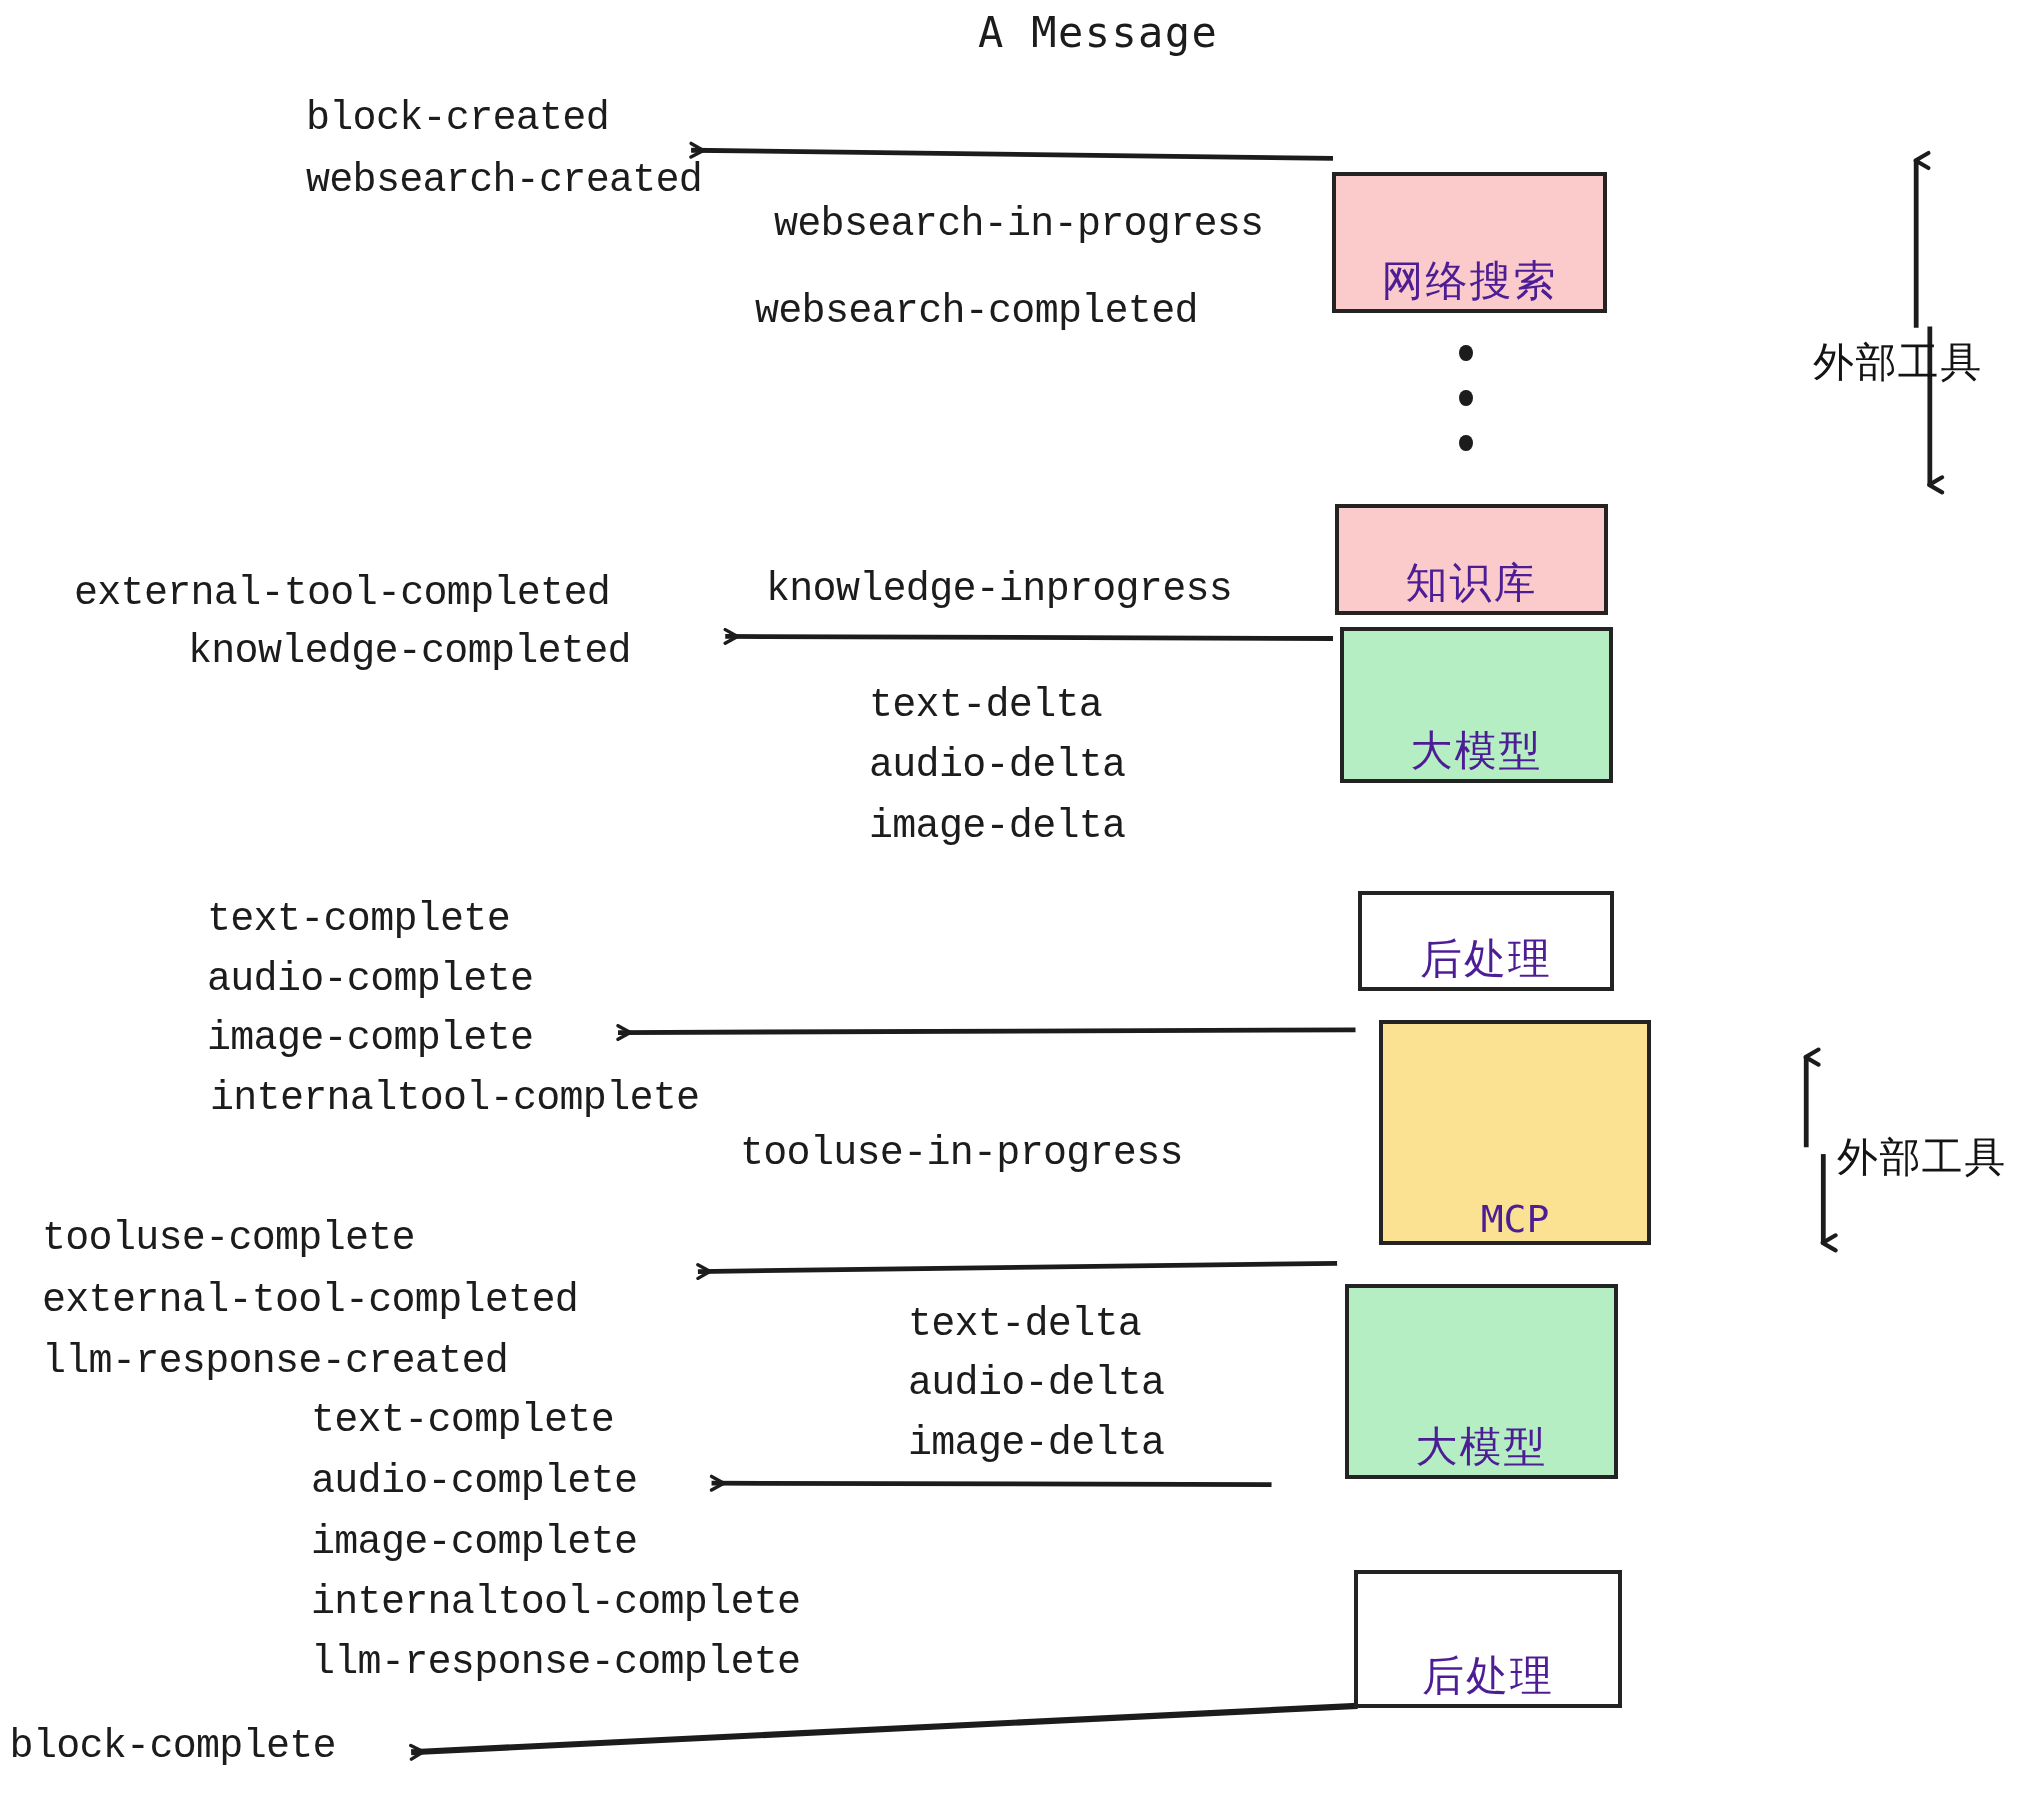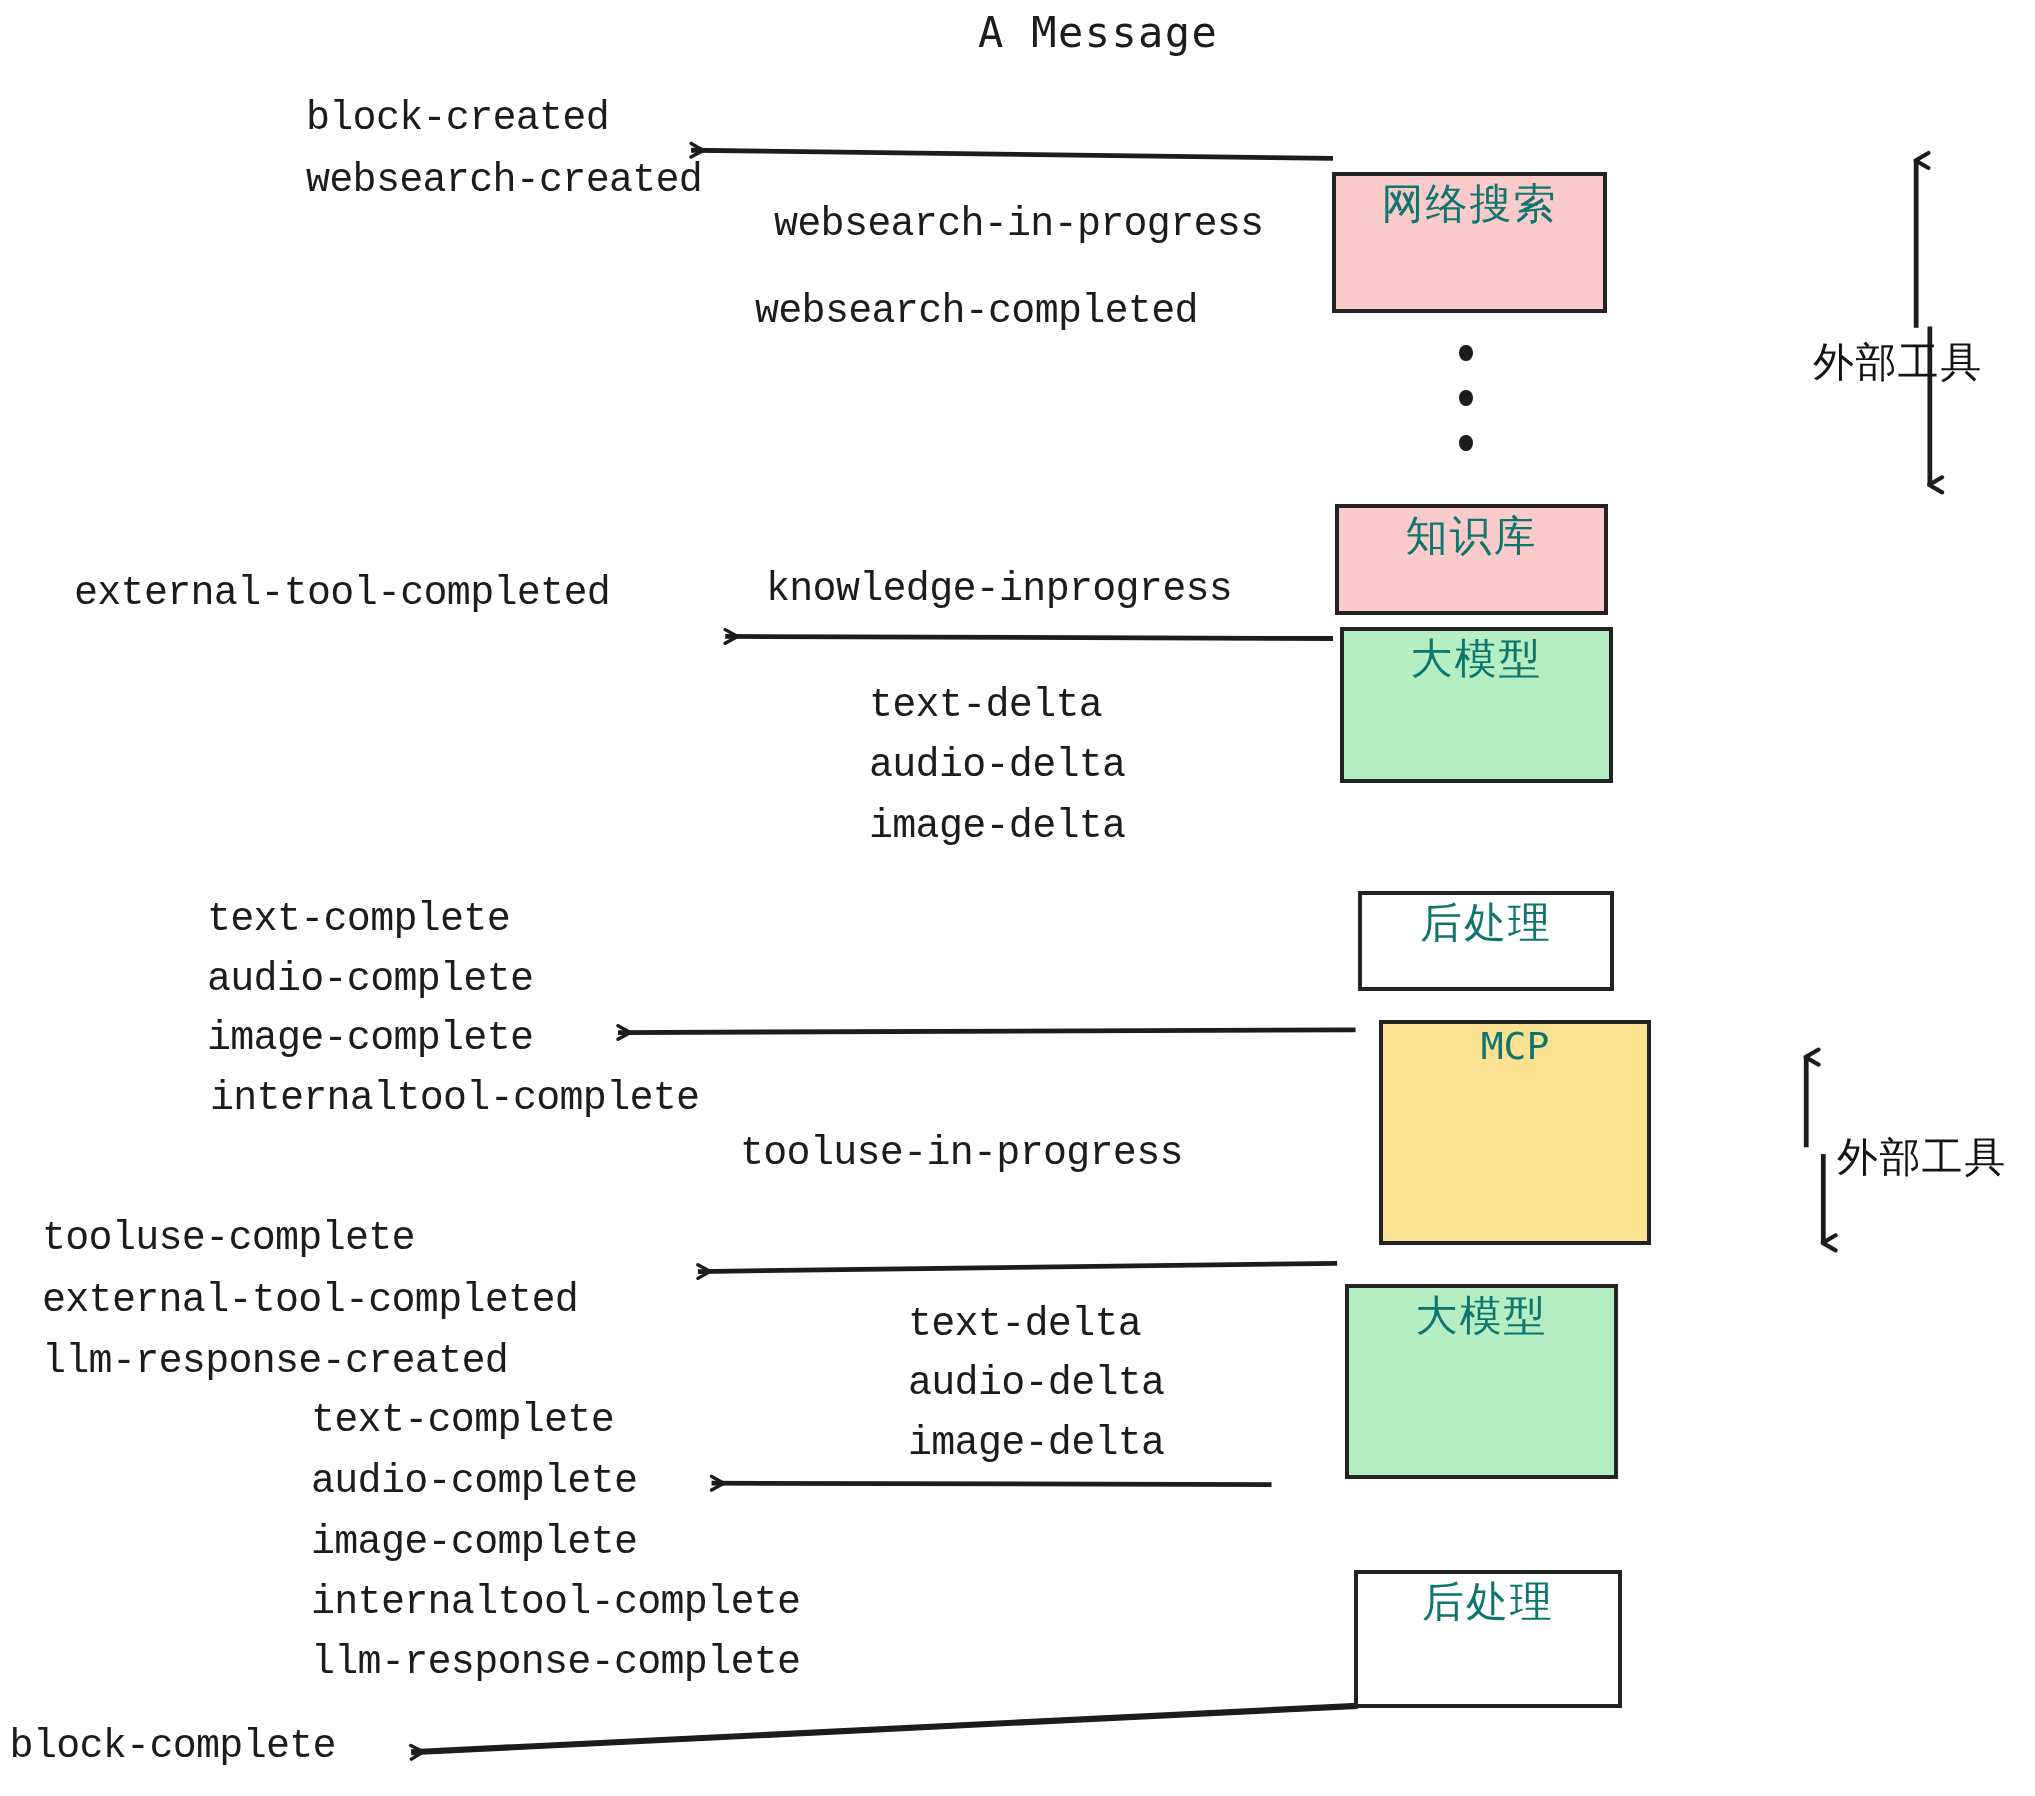--- a/index.html
+++ b/index.html
@@ -30,25 +30,25 @@
     color: #1c1c1c;
     font-family: "DejaVu Sans Mono", "Liberation Mono", monospace;
     white-space: pre;
     letter-spacing: 1.4px;
   }
   .box {
     position: absolute;
     box-sizing: border-box;
     border: 4.8px solid #232323;
     display: flex;
-    align-items: flex-start;
+    align-items: flex-end;
     justify-content: center;
     font-family: "DejaVu Sans", "Liberation Sans", sans-serif;
     font-size: 42px;
-    color: #0f766e;
+    color: #4c1d95;
     letter-spacing: 2px;
   }
   .box.mono {
     font-family: "DejaVu Sans Mono", "Liberation Mono", monospace;
     font-size: 38px;
     letter-spacing: 0px;
   }
   .cjk-side {
     position: absolute;
     font-family: "DejaVu Sans", "Liberation Sans", sans-serif;
@@ -155,20 +155,21 @@
   <div class="cjk-side" style="left:1813px; top:335px;">外部工具</div>
   <div class="cjk-side" style="left:1837px; top:1130px;">外部工具</div>
 
   <div class="lbl" style="left:306px; top:99px;">block-created</div>
   <div class="lbl" style="left:306px; top:161px;">websearch-created</div>
   <div class="lbl" style="left:774px; top:205px;">websearch-in-progress</div>
   <div class="lbl" style="left:755px; top:292px;">websearch-completed</div>
 
   <div class="lbl" style="left:766px; top:570px;">knowledge-inprogress</div>
   <div class="lbl" style="left:74px; top:574px;">external-tool-completed</div>
+  <div class="lbl" style="left:188px; top:632px;">knowledge-completed</div>
 
   <div class="lbl" style="left:869px; top:686px;">text-delta</div>
   <div class="lbl" style="left:869px; top:746px;">audio-delta</div>
   <div class="lbl" style="left:869px; top:807px;">image-delta</div>
 
   <div class="lbl" style="left:207px; top:900px;">text-complete</div>
   <div class="lbl" style="left:207px; top:960px;">audio-complete</div>
   <div class="lbl" style="left:207px; top:1019px;">image-complete</div>
   <div class="lbl" style="left:210px; top:1079px;">internaltool-complete</div>
   <div class="lbl" style="left:740px; top:1134px;">tooluse-in-progress</div>

